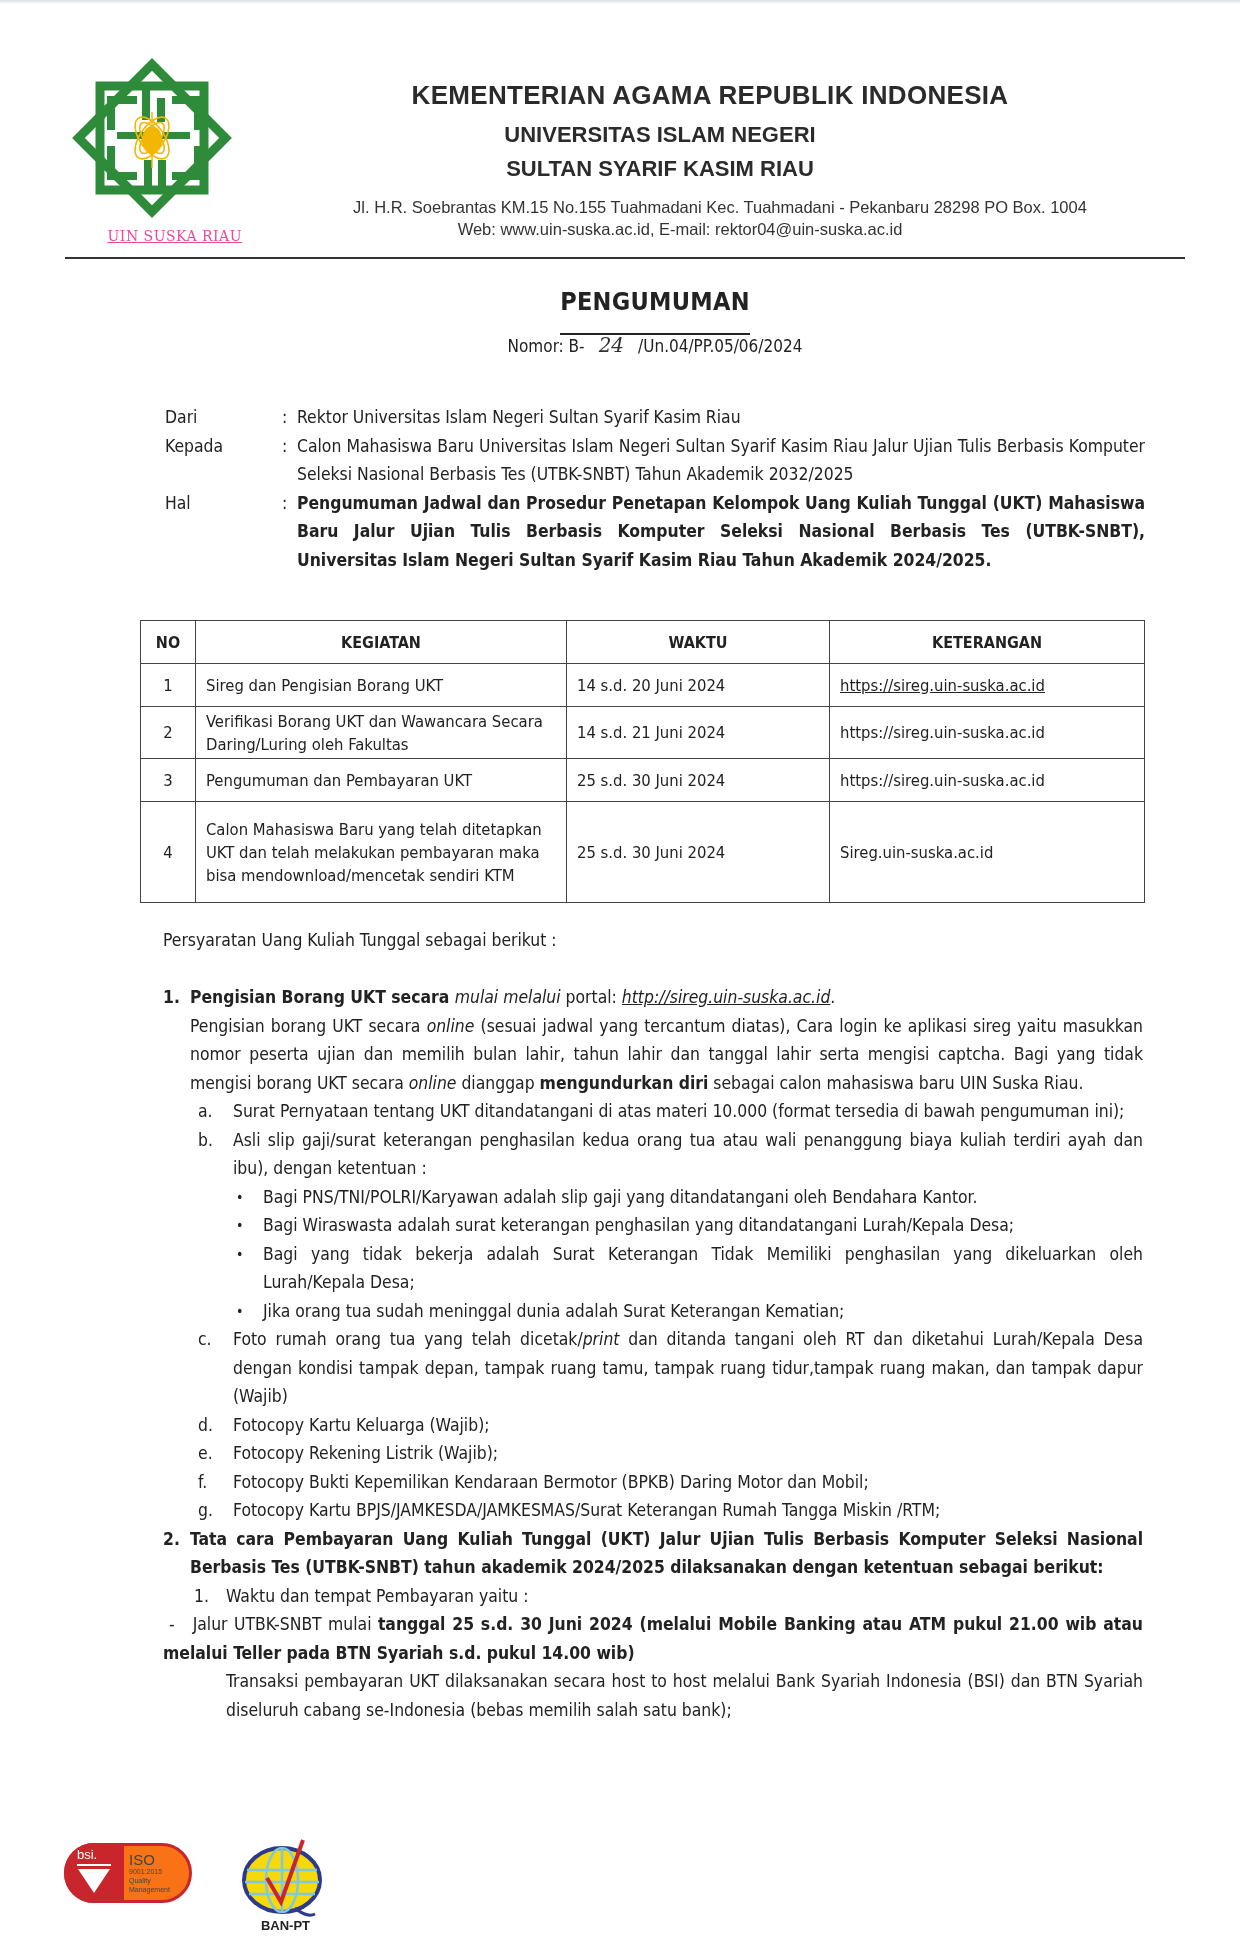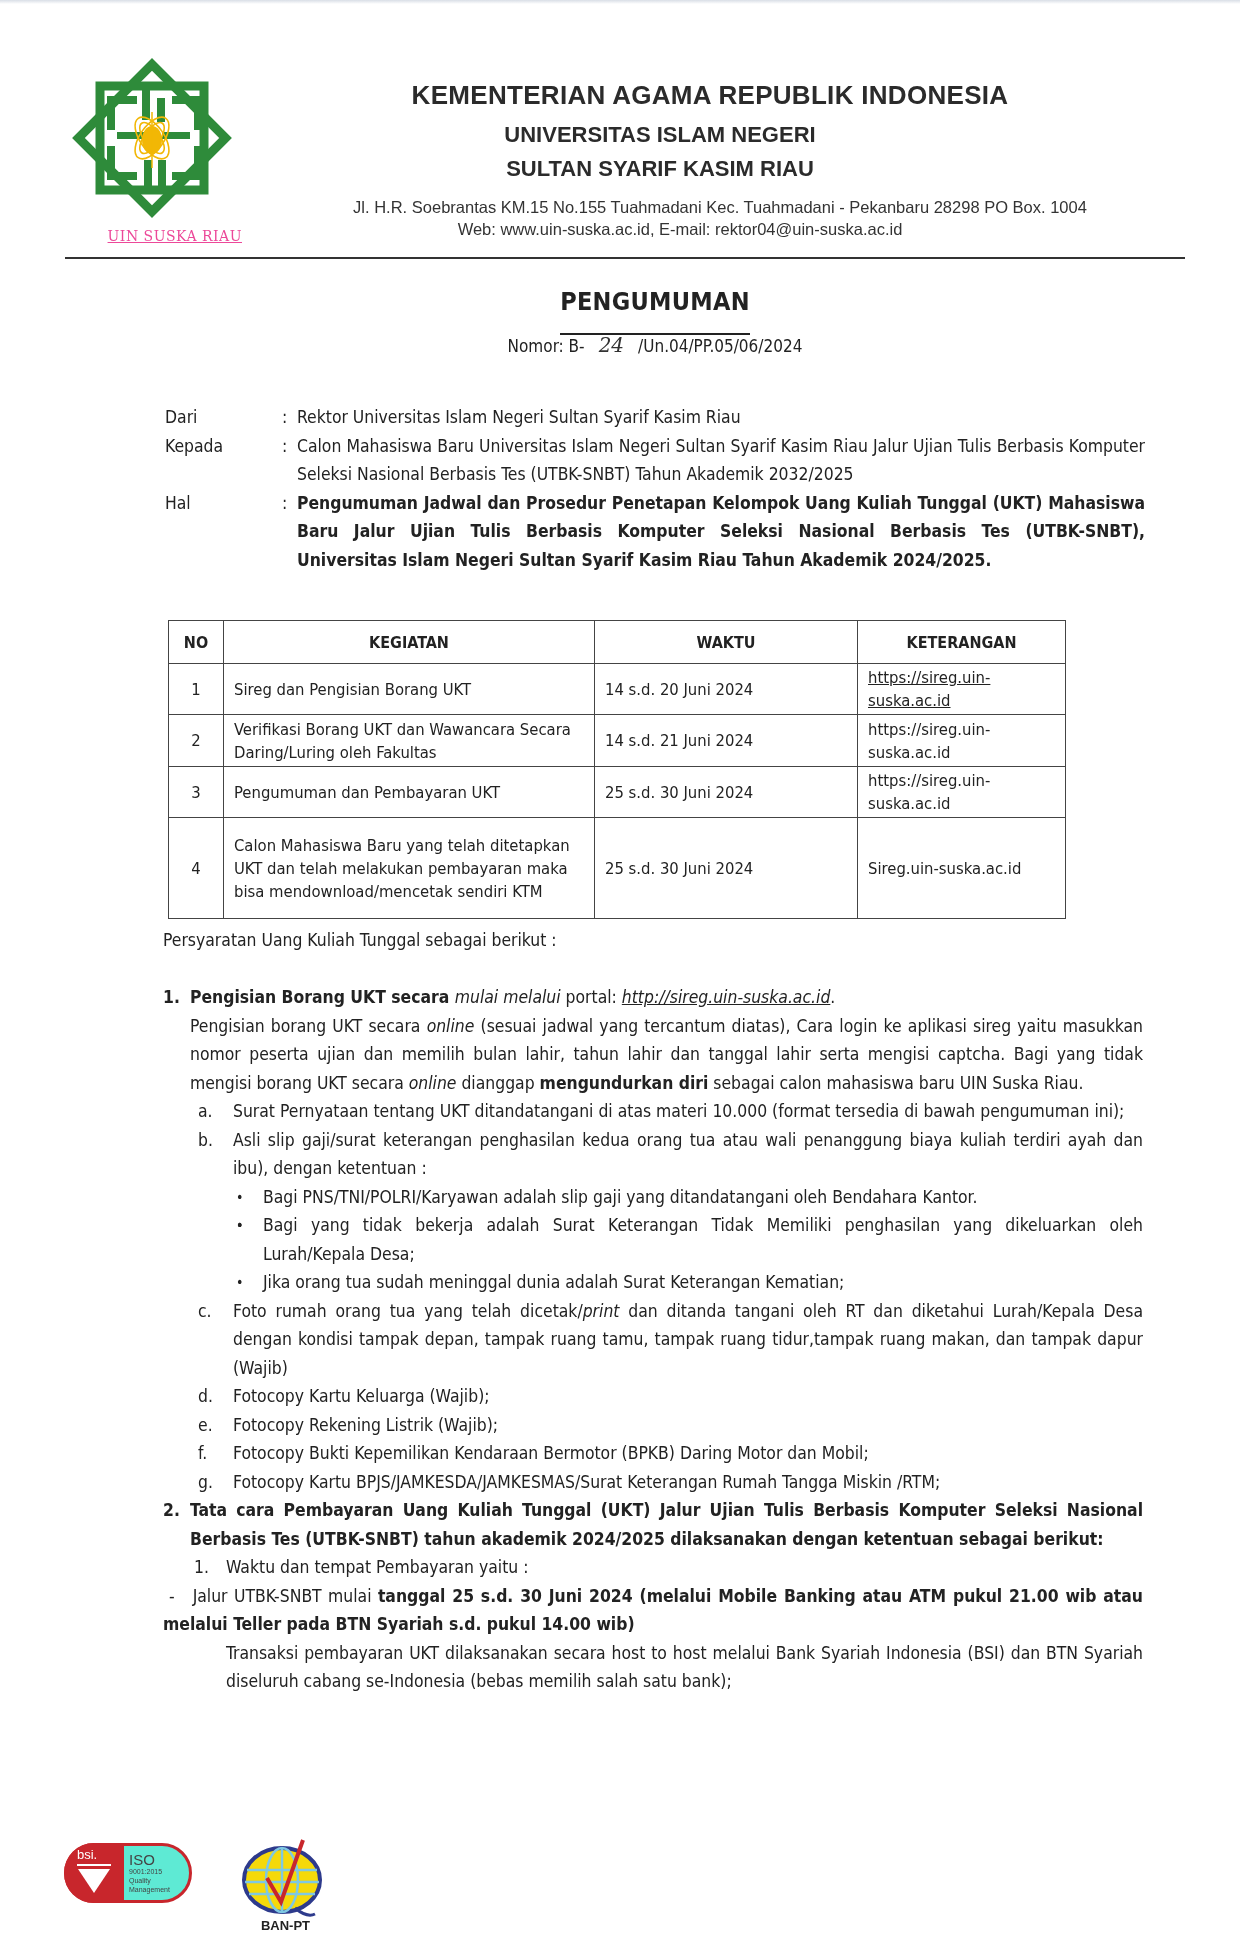--- a/index.html
+++ b/index.html
@@ -23,21 +23,21 @@
   .nomor{left:0;width:1310px;top:333px;text-align:center;font-size:17px;}
   .hand{font-family:"DejaVu Serif",serif;font-style:italic;font-size:20px;margin:0 14px;color:#333;}
   
   .meta{left:165px;width:980px;font-size:17.4px;line-height:28.5px;}
   .meta-row{display:flex;}
   .meta-lbl{width:117px;flex:none;}
   .meta-colon{width:15px;flex:none;}
   .meta-val{flex:1;text-align:justify;}
   .bold{font-weight:bold;}
   
-  table.sched{position:absolute;left:168px;top:620px;width:898px;border-collapse:collapse;font-size:16.5px;}
+  table.sched{position:absolute;left:140px;top:620px;width:1005px;border-collapse:collapse;font-size:16.5px;}
   table.sched td, table.sched th{border:1.5px solid #444;padding:2px 10px;vertical-align:middle;line-height:23px;}
   table.sched th{font-weight:bold;height:38px;text-align:center;font-size:16px;}
   .c-no{width:34px;text-align:center;}
   .c-keg{width:350px;}
   .c-wak{width:242px;}
   .r1 td{height:38px;}
   .r2 td{height:47px;}
   .r3 td{height:38px;}
   .r4 td{height:96px;}
   .link-u{text-decoration:underline;}
@@ -49,21 +49,21 @@
   .sub .lt{position:absolute;left:-35px;}
   .bul{position:relative;margin-left:100px;}
   .bul .dot{position:absolute;left:-27px;font-size:14px;}
   .num-item{position:relative;padding-left:27px;}
   .num-item .n{position:absolute;left:0;}
   .sub2{position:relative;margin-left:63px;}
   .sub2 .n{position:absolute;left:-32px;}
   i{font-style:italic;}
   .ul{text-decoration:underline;}
   
-  .bsi{left:64px;top:1843px;width:128px;height:60px;border:3px solid #c8262c;border-radius:32px;box-sizing:border-box;background:#5eead4;}
+  .bsi{left:64px;top:1843px;width:128px;height:60px;border:3px solid #c8262c;border-radius:32px;box-sizing:border-box;background:#f97316;}
   .bsi-left{position:absolute;left:-3px;top:-3px;width:60px;height:60px;border-radius:30px 0 0 30px;background:#c8262c;}
   .bsi-txt{position:absolute;left:62px;top:6px;font-family:"Liberation Sans",sans-serif;color:#444;line-height:9px;}
   .banpt{left:235px;top:1838px;width:100px;height:90px;}
   .banpt-cap{left:238px;top:1918px;width:95px;text-align:center;font-family:"Liberation Sans",sans-serif;font-weight:bold;font-size:13px;color:#222;}
 </style>
 </head>
 <body>
 
 <div class="topline"></div>
 
@@ -172,21 +172,21 @@
   <div class="num-item p">
     <span class="n bold">1.</span>
     <span class="bold">Pengisian Borang UKT secara </span><i>mulai melalui</i><span> portal: </span><i class="ul">http://sireg.uin-suska.ac.id</i><span>.</span>
   </div>
   <div class="ind1 p"><span>Pengisian borang UKT secara </span><i>online</i><span> (sesuai jadwal yang tercantum diatas), Cara login ke aplikasi sireg yaitu masukkan nomor peserta ujian dan memilih bulan lahir, tahun lahir dan tanggal lahir serta mengisi captcha. Bagi yang tidak mengisi borang UKT secara </span><i>online</i><span> dianggap </span><b>mengundurkan diri</b><span> sebagai calon mahasiswa baru UIN Suska Riau.</span></div>
 
   <div class="sub p"><span class="lt">a.</span><span>Surat Pernyataan tentang UKT ditandatangani di atas materi 10.000 (format tersedia di bawah pengumuman ini);</span></div>
   <div class="sub p"><span class="lt">b.</span><span>Asli slip gaji/surat keterangan penghasilan kedua orang tua atau wali penanggung biaya kuliah terdiri ayah dan ibu), dengan ketentuan :</span></div>
 
   <div class="bul p"><span class="dot">•</span><span>Bagi PNS/TNI/POLRI/Karyawan adalah slip gaji yang ditandatangani oleh Bendahara Kantor.</span></div>
-  <div class="bul p"><span class="dot">•</span></div>
+  <div class="bul p"><span class="dot">•</span><span>Bagi Wiraswasta adalah surat keterangan penghasilan yang ditandatangani Lurah/Kepala Desa;</span></div>
   <div class="bul p"><span class="dot">•</span><span>Bagi yang tidak bekerja adalah Surat Keterangan Tidak Memiliki penghasilan yang dikeluarkan oleh Lurah/Kepala Desa;</span></div>
   <div class="bul p"><span class="dot">•</span><span>Jika orang tua sudah meninggal dunia adalah Surat Keterangan Kematian;</span></div>
 
   <div class="sub p"><span class="lt">c.</span><span>Foto rumah orang tua yang telah dicetak/</span><i>print</i><span> dan ditanda tangani oleh RT dan diketahui Lurah/Kepala Desa dengan kondisi tampak depan, tampak ruang tamu, tampak ruang tidur,tampak ruang makan, dan tampak dapur (Wajib)</span></div>
   <div class="sub p"><span class="lt">d.</span><span>Fotocopy Kartu Keluarga (Wajib);</span></div>
   <div class="sub p"><span class="lt">e.</span><span>Fotocopy Rekening Listrik (Wajib);</span></div>
   <div class="sub p"><span class="lt">f.</span><span>Fotocopy Bukti Kepemilikan Kendaraan Bermotor (BPKB) Daring Motor dan Mobil;</span></div>
   <div class="sub p"><span class="lt">g.</span><span>Fotocopy Kartu BPJS/JAMKESDA/JAMKESMAS/Surat Keterangan Rumah Tangga Miskin /RTM;</span></div>
 
   <div class="num-item p bold">

